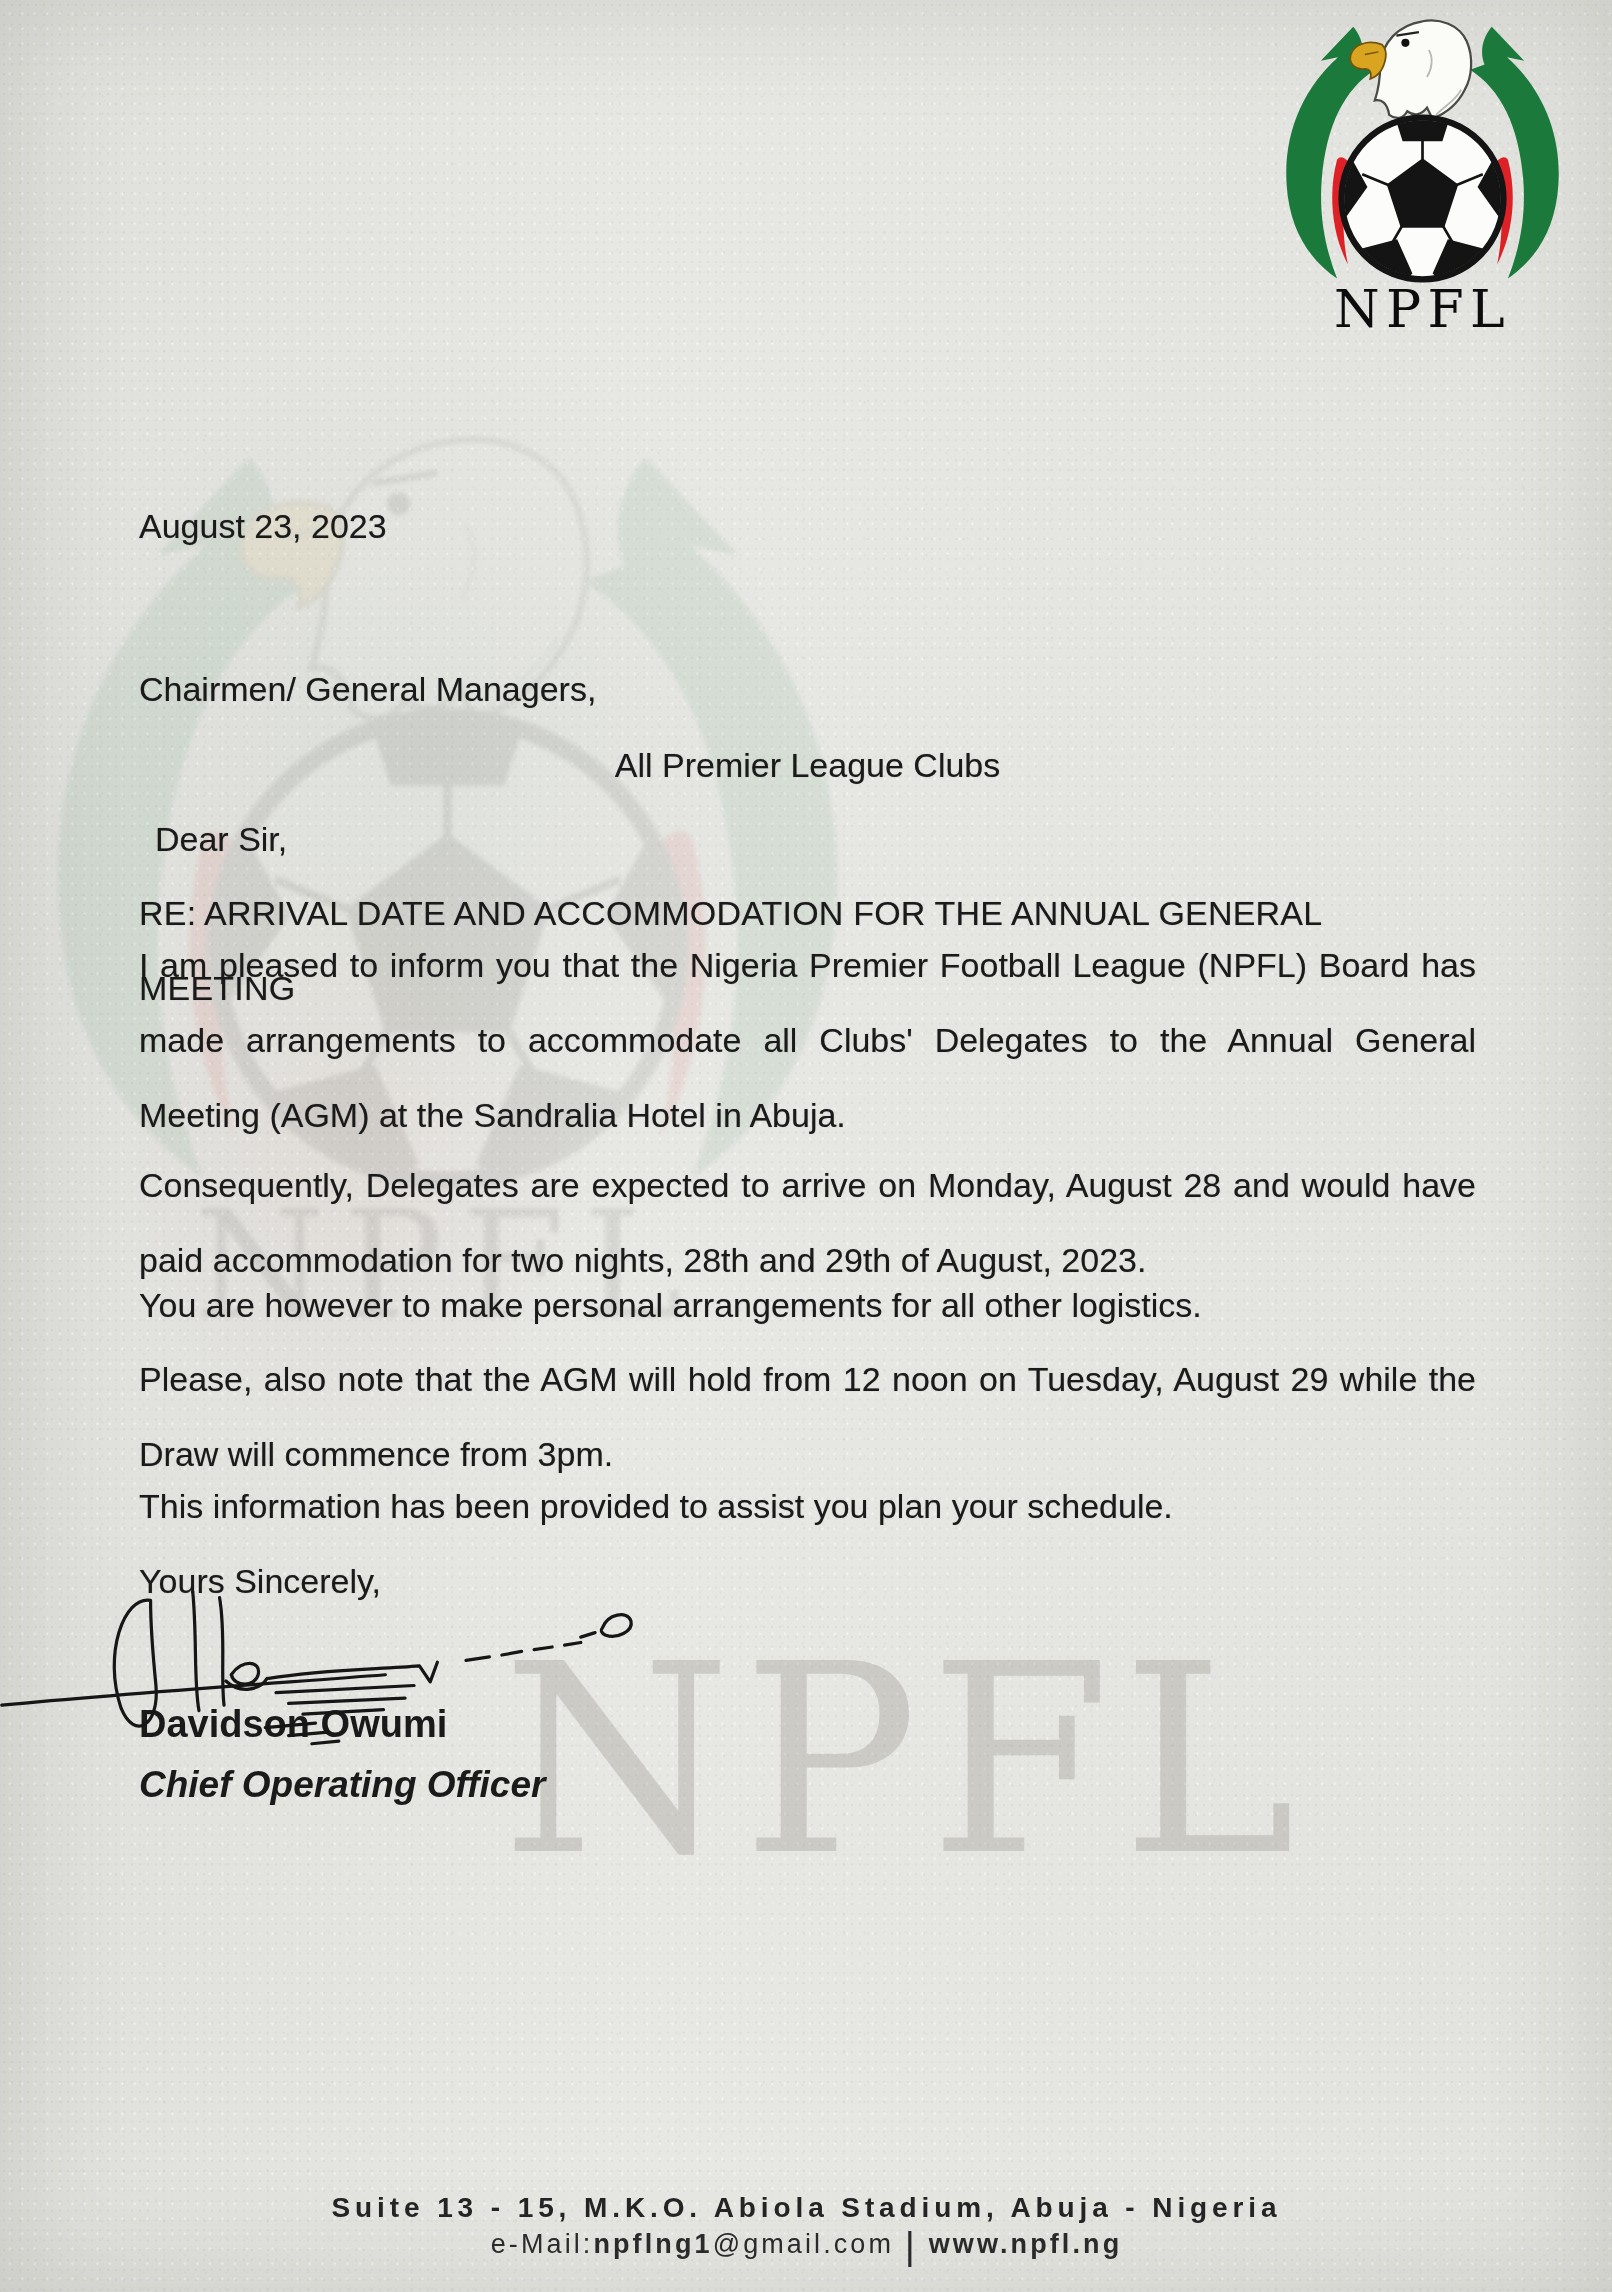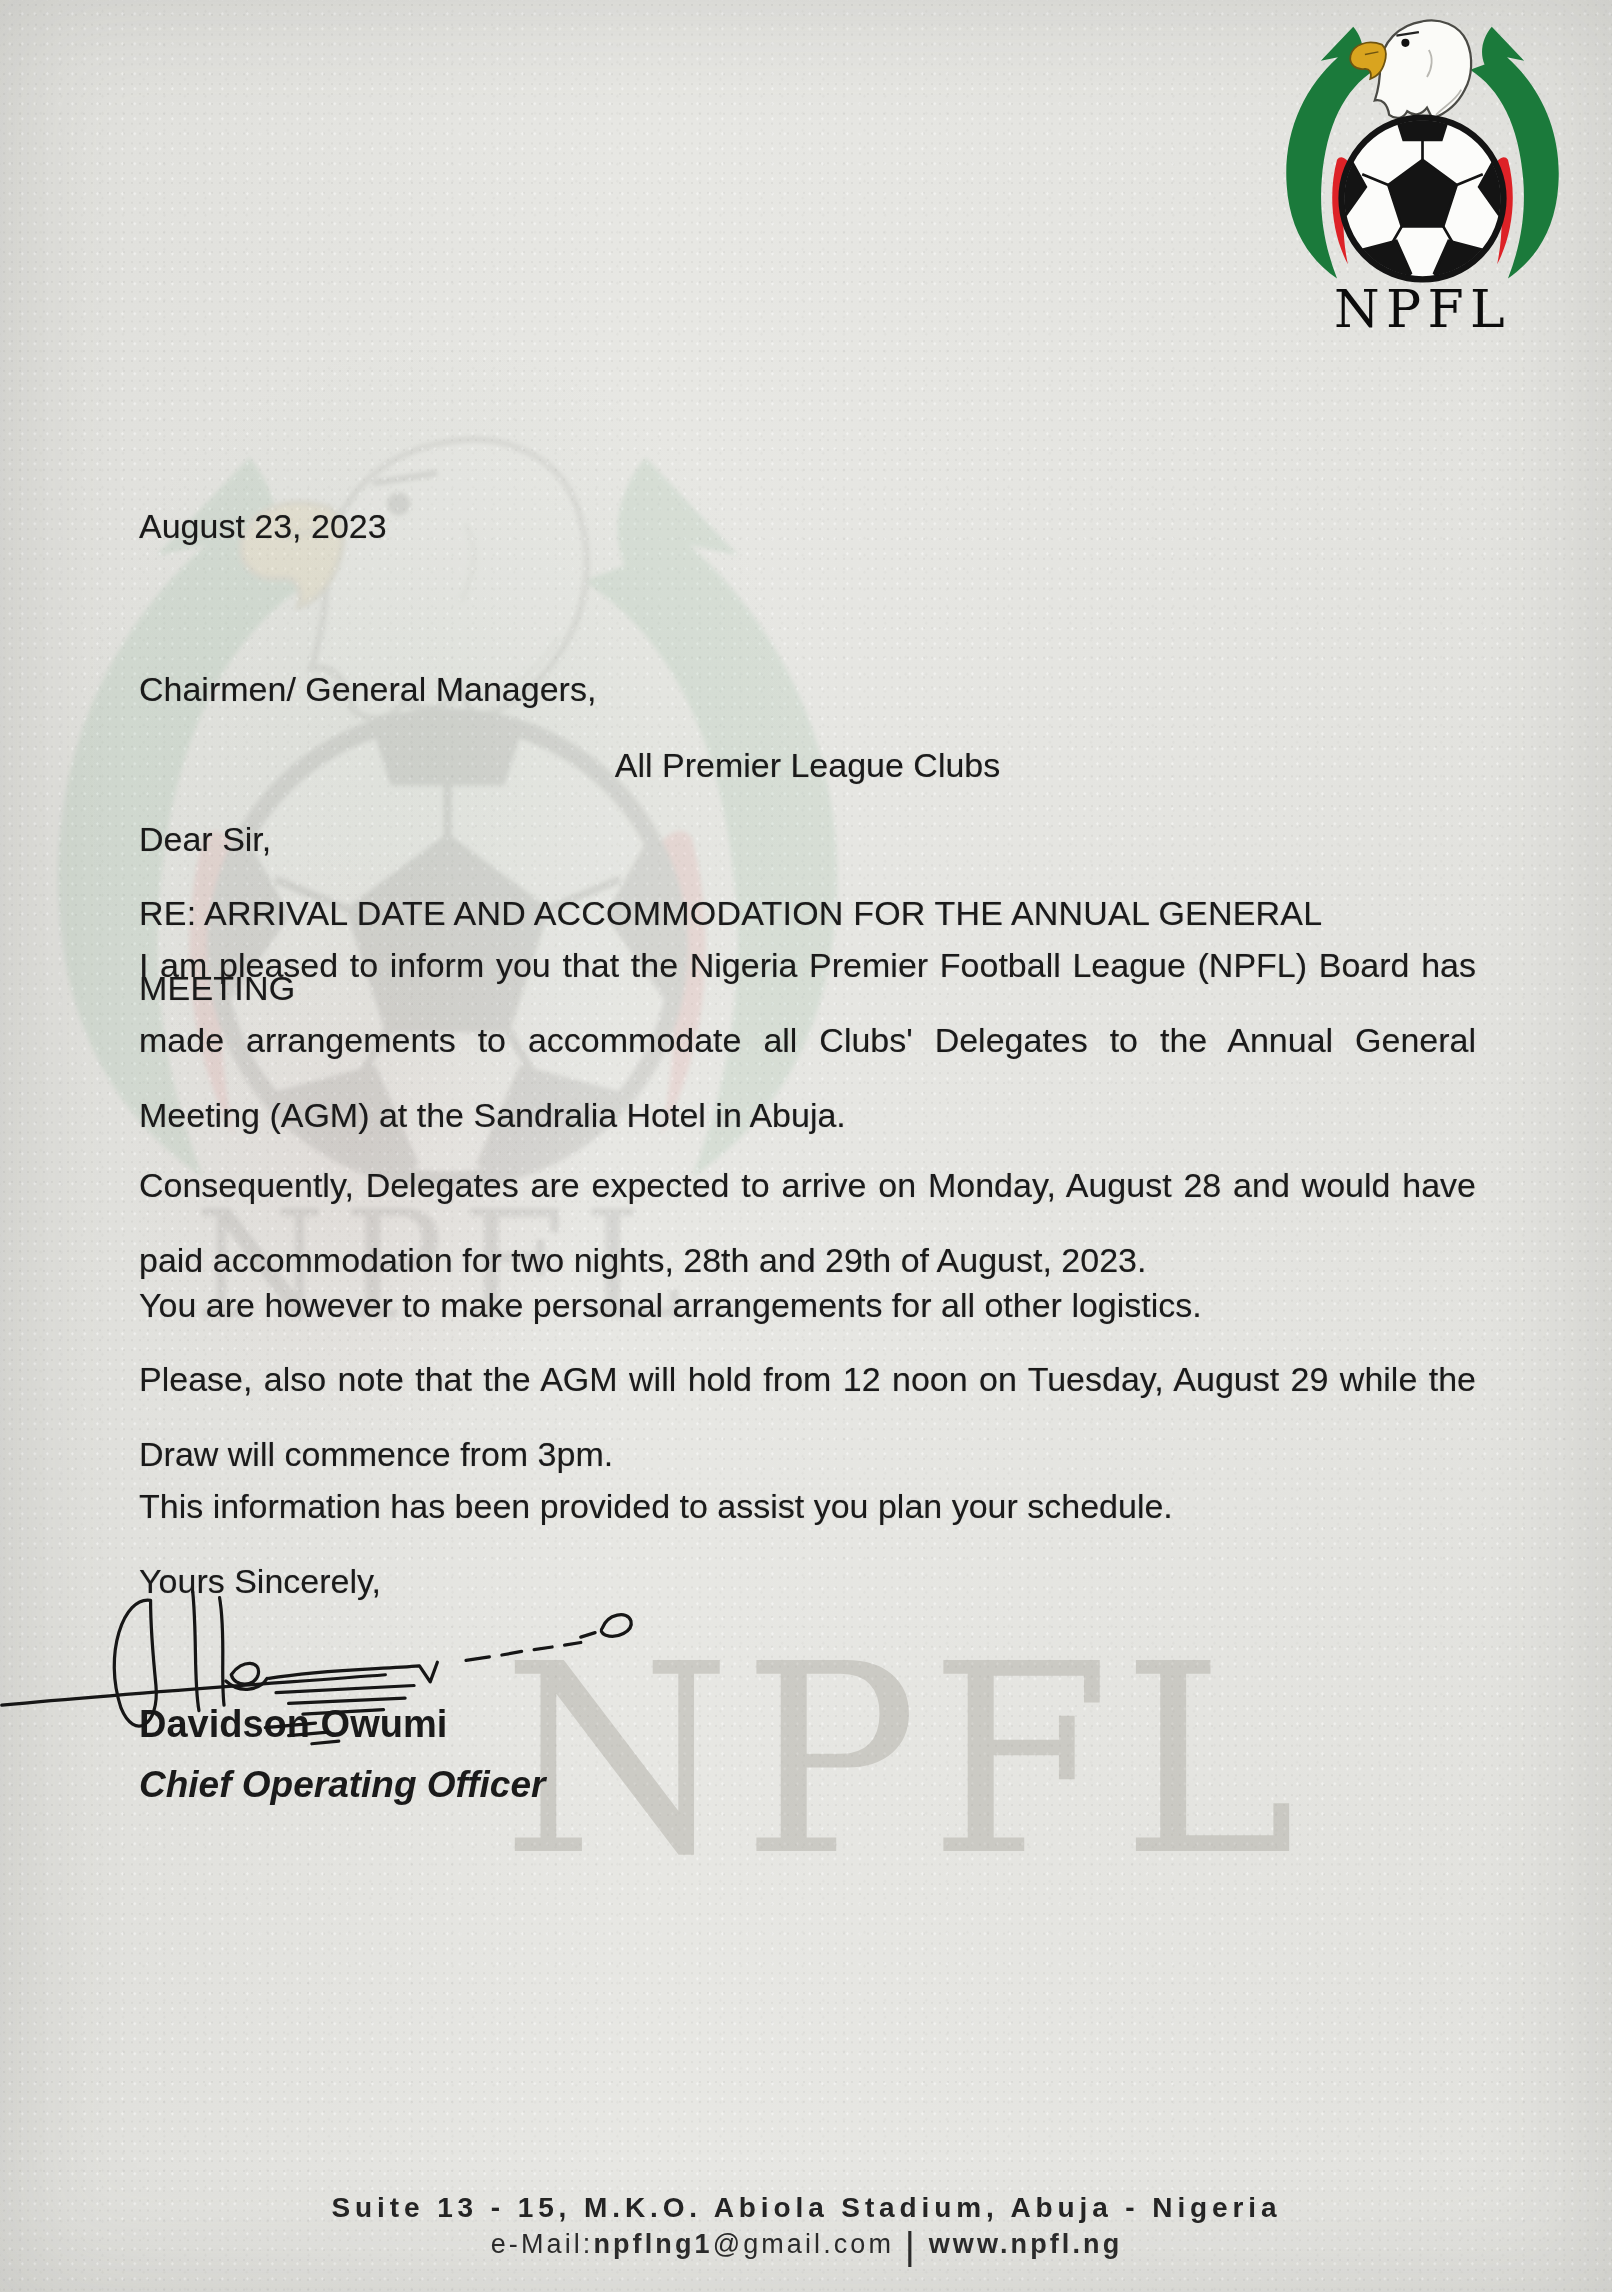--- a/index.html
+++ b/index.html
@@ -41,21 +41,21 @@
     color:#89857a;opacity:.28;
   }
 
   
   .abs{position:absolute;left:139px;width:1337px;margin:0;z-index:2;}
   .txt{font-size:34px;line-height:75px;text-shadow:0 0 0.9px rgba(25,25,25,.4);}
   .bold{font-weight:normal;}
   .date{top:489px;}
   .rcpt1{top:652px;}
   .rcpt2{top:728px;text-align:center;}
-  .salutation{top:802px;}
+  .salutation{top:802px;margin-left:16px;}
   .subject{top:876px;letter-spacing:0.2px;}
   .para{text-align:justify;}
   .p1{top:928px;}
   .p2{top:1148px;}
   .p3{top:1268px;}
   .p4{top:1342px;}
   .p5{top:1469px;}
   .closing{top:1544px;}
   .sig-name{top:1703px;font-size:38px;font-weight:bold;line-height:43px;}
   .sig-title{top:1763px;font-size:37px;font-weight:bold;font-style:italic;line-height:43px;}

